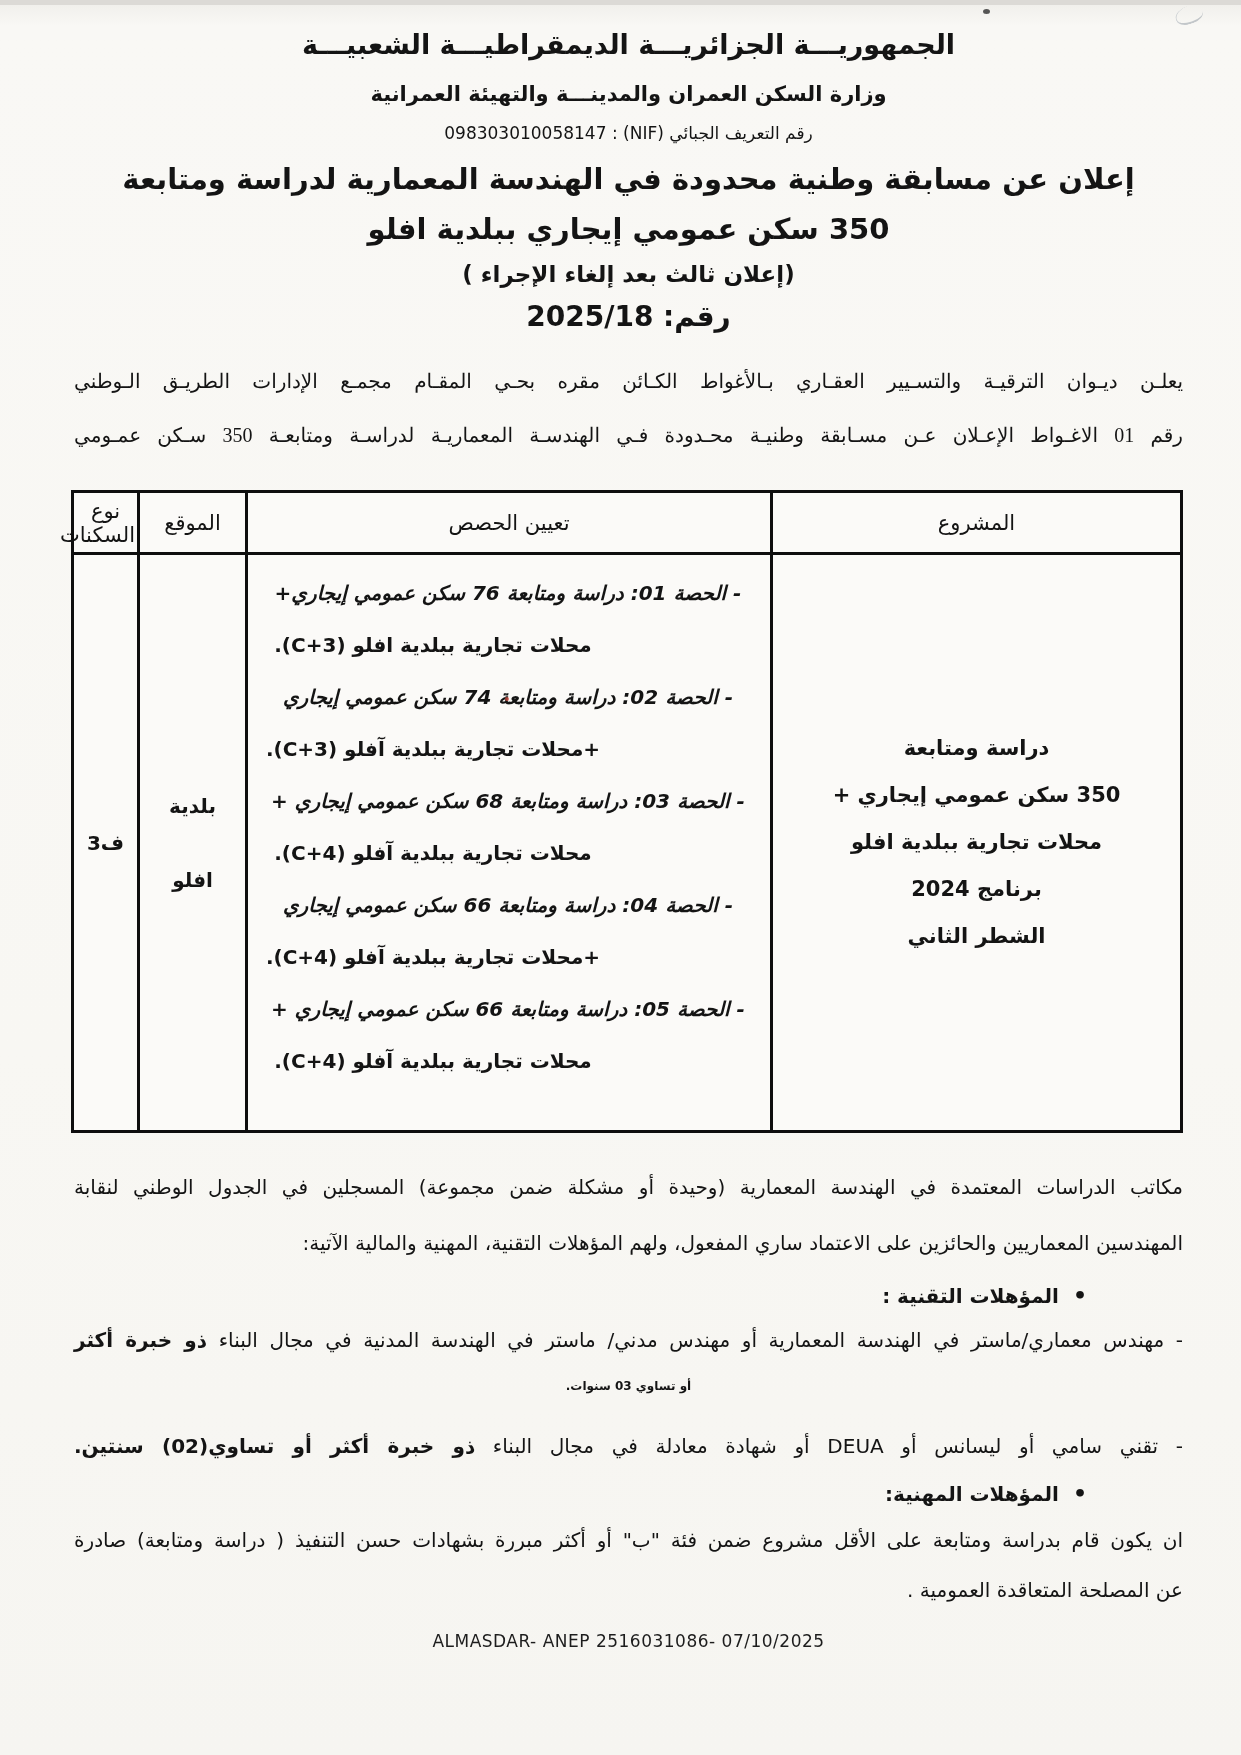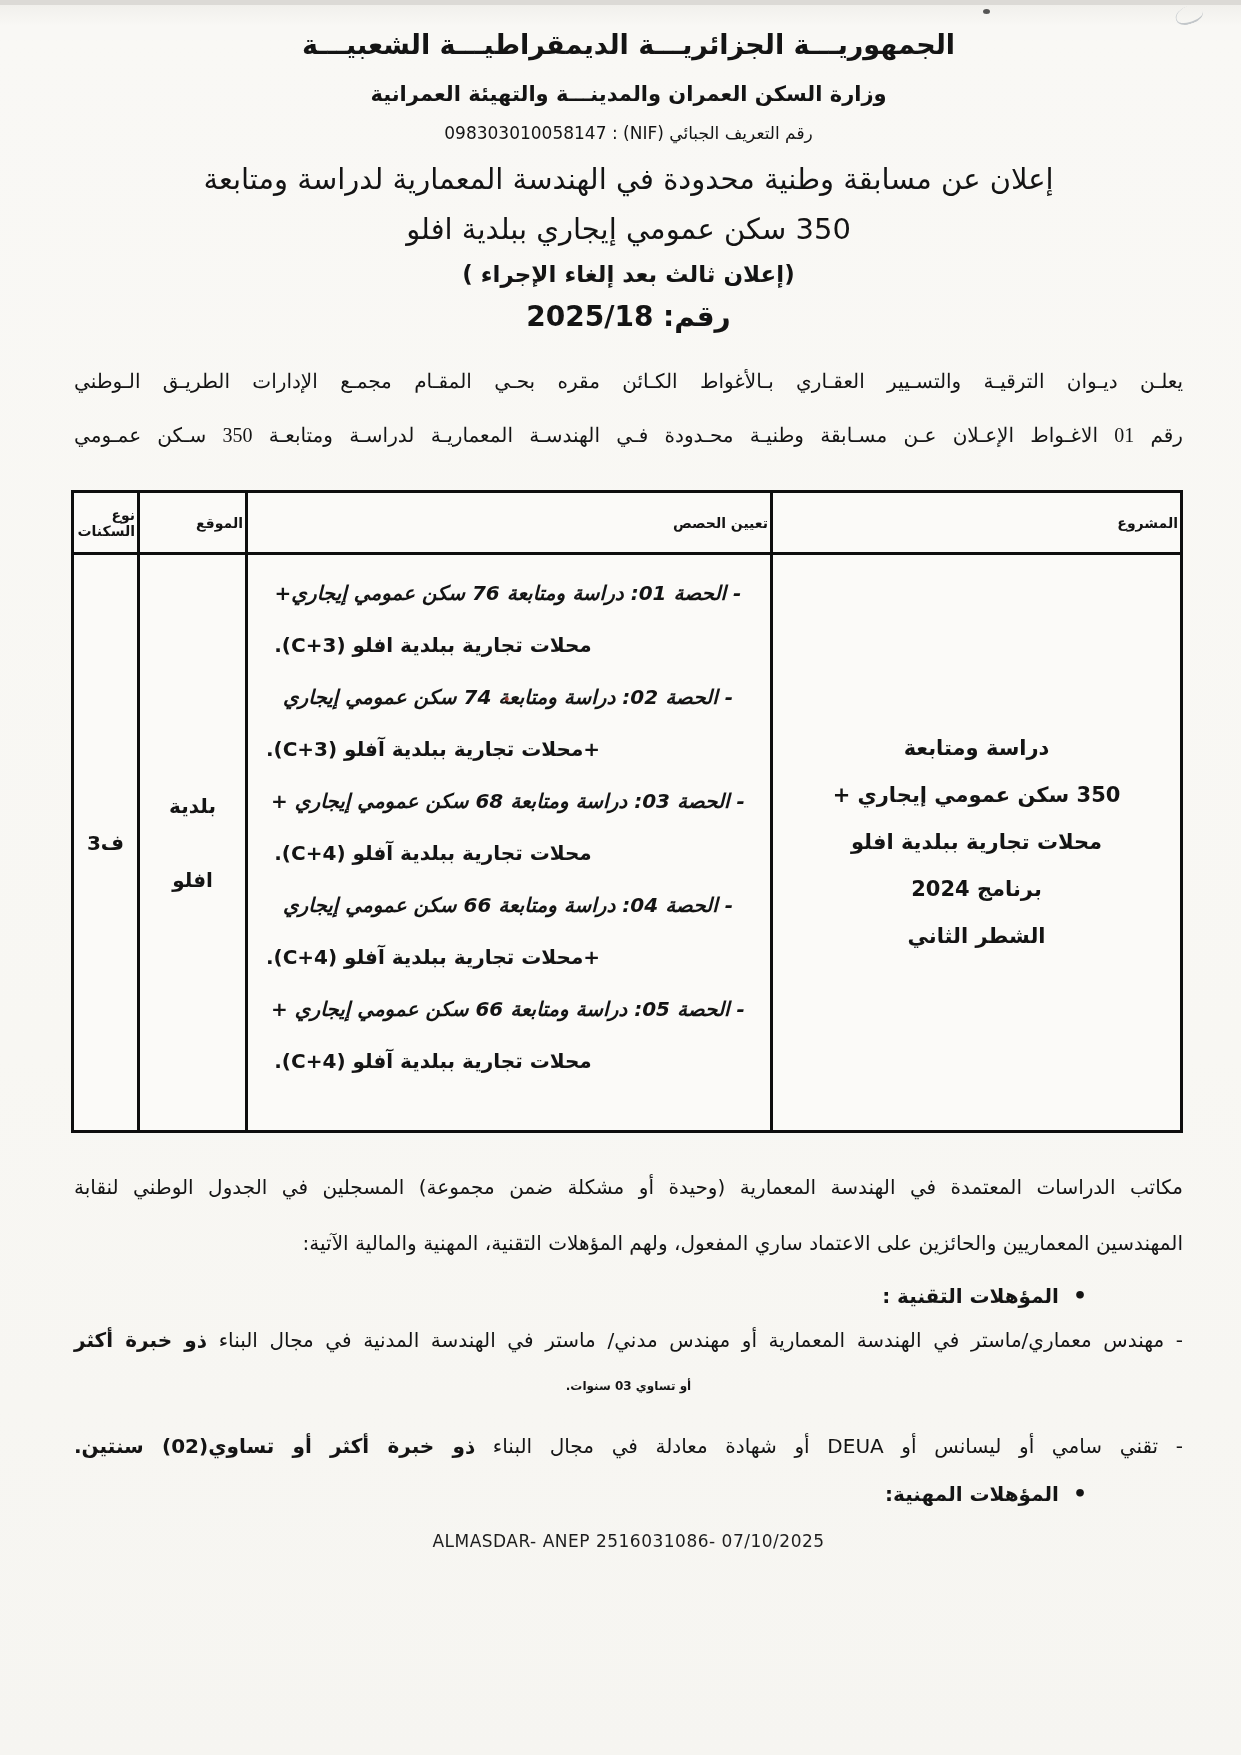--- a/index.html
+++ b/index.html
@@ -26,41 +26,41 @@
   .nw{ white-space:nowrap; }
   .b{ font-weight:bold; }
 
   
   .h-republic{ text-align:center; font-weight:bold; font-size:27px; line-height:46px; }
   .h-ministry{ text-align:center; font-weight:bold; font-size:21px; line-height:40px; margin-top:6px; }
   .h-office{ text-align:center; font-weight:bold; font-size:21px; line-height:38px; margin-top:4px; }
   .h-nif{ text-align:center; font-size:17px; line-height:30px; margin-top:4px; }
 
   
-  .t1,.t2{ text-align:center; font-weight:normal; font-size:29px; line-height:50px; }
+  .t1,.t2{ text-align:center; font-weight:bold; font-size:29px; line-height:50px; }
   .t1{ margin-top:6px; }
   .t3{ text-align:center; font-weight:bold; font-size:23px; line-height:40px; }
   .t-num{ text-align:center; font-weight:bold; font-size:28px; line-height:46px; }
 
   
   .intro{ margin-top:14px; font-size:20px;font-family:Liberation Serif, serif; }
   .intro .jline{ line-height:54px; text-align:justify; text-align-last:justify; }
   .intro .rline{ line-height:54px; text-align:right; }
 
   
   table.lots-table{
     margin-top:28px;
     width:100%;
     border-collapse:collapse;
     table-layout:fixed;
   }
   .lots-table th, .lots-table td{ border:3px solid #0e0e0e; background:#fbfaf8; }
   .lots-table th{
-    height:62px; vertical-align:middle; text-align:right;
-    font-size:14px; font-weight:bold; padding:2px;
+    height:62px; vertical-align:middle; text-align:center;
+    font-size:21px; font-weight:normal; padding:2px;
   }
   .col-project{ width:410px; }
   .col-lots{ width:525px; }
   .col-location{ width:108px; }
   .col-type{ width:66px; }
   tr.data-row{ height:578px; }
   .cell-lots{ vertical-align:top; padding:12px 12px 8px 10px; font-weight:bold; font-size:20px; }
   .lot-main{ text-align:center; line-height:52px;font-style:italic; }
   .lot-cont{ text-align:center; padding-left:0; padding-right:150px; line-height:52px; }
   .cell-project{ vertical-align:middle; text-align:center; font-weight:bold; font-size:21px; }
@@ -182,15 +182,19 @@
     <span>- مهندس معماري/ماستر في الهندسة المعمارية أو مهندس مدني/ ماستر في الهندسة المدنية في مجال البناء </span><span class="b">ذو خبرة أكثر</span>
   </div>
   <div class="cont-center nw">أو تساوي 03 سنوات.</div>
   <div class="dash-line mt14 nw">
     <span>- تقني سامي أو ليسانس أو  DEUA أو شهادة معادلة في مجال البناء </span><span class="b">ذو خبرة أكثر أو تساوي(02) سنتين.</span>
   </div>
 
   <div class="bullet-line nw">
     <span class="bullet-glyph">•</span><span>المؤهلات المهنية:</span>
   </div>
+  <section class="prof">
+    <div class="jline nw">ان يكون قام بدراسة ومتابعة على الأقل مشروع ضمن فئة "ب" أو أكثر مبررة بشهادات حسن التنفيذ ( دراسة ومتابعة) صادرة</div>
+    <div class="rline nw">عن المصلحة المتعاقدة العمومية .</div>
+  </section>
 
   <div class="footer" dir="ltr">ALMASDAR- ANEP 2516031086- 07/10/2025</div>
 </div>
 
 </body></html>

